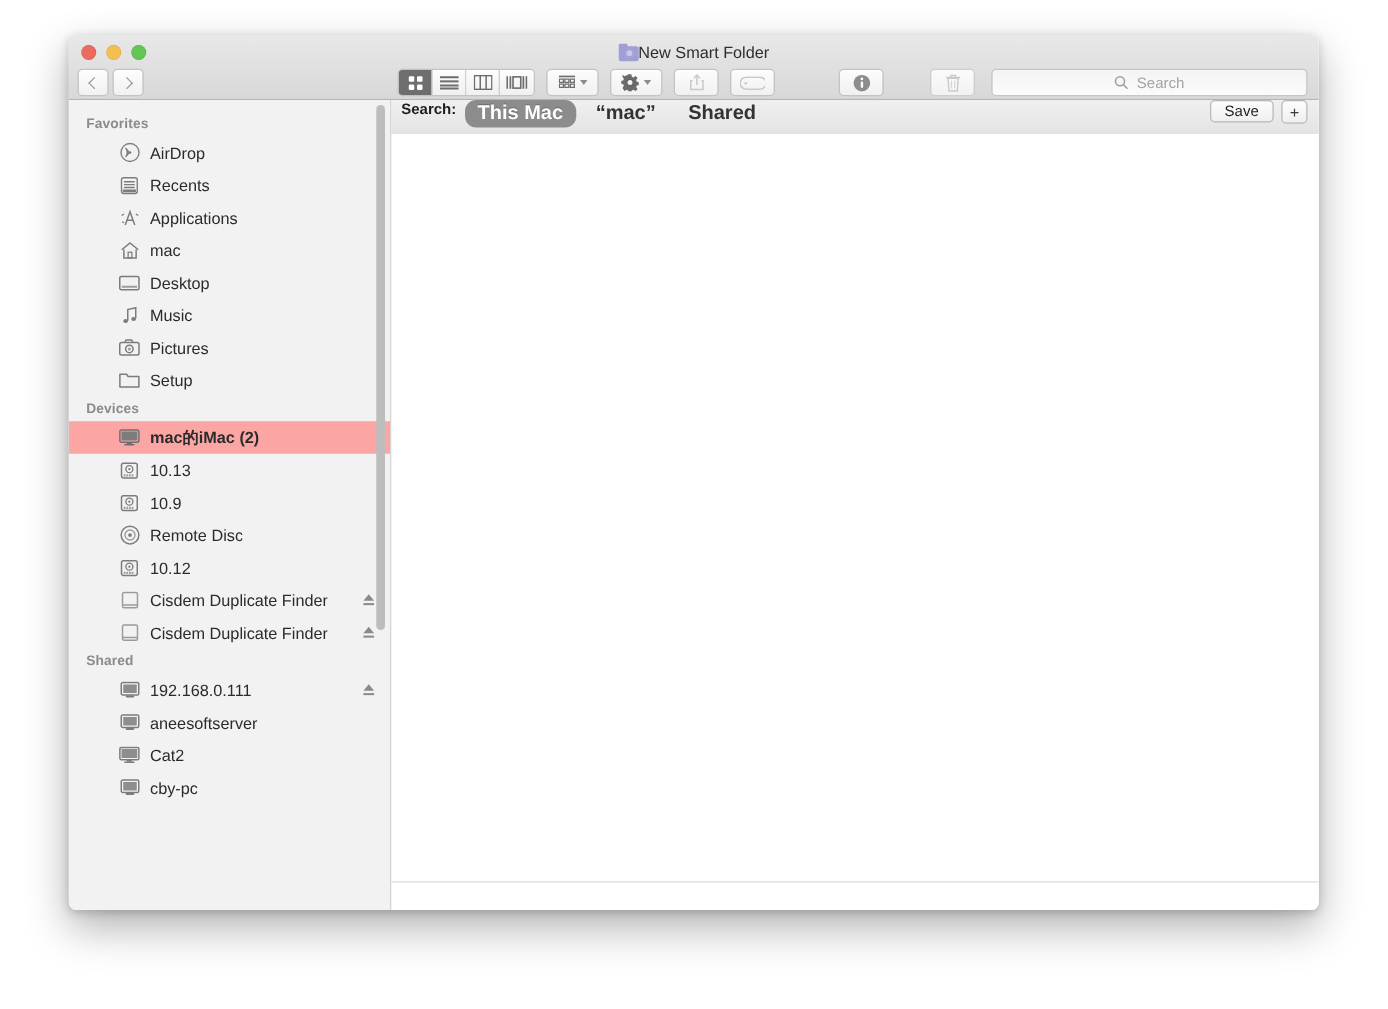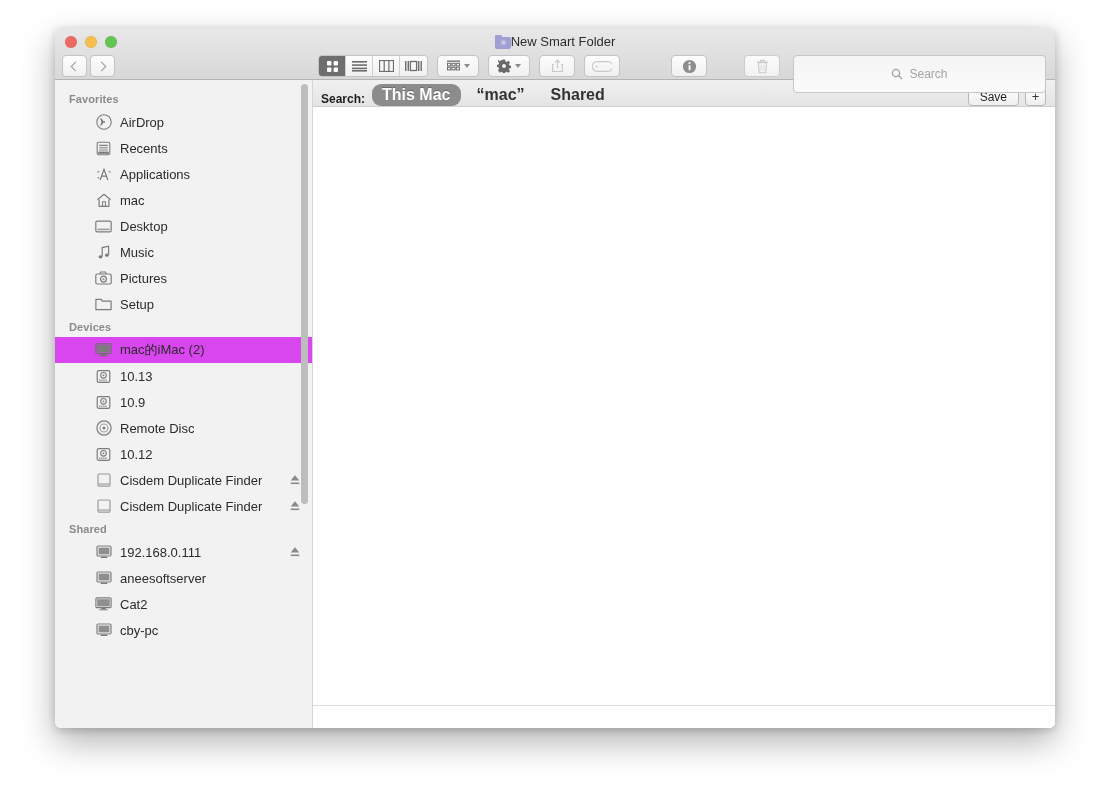--- a/index.html
+++ b/index.html
@@ -81,21 +81,21 @@
     background: linear-gradient(to bottom,#fdfdfd,#f0f0f0);
     display: flex; align-items: center; justify-content: center; gap: 4px;
     padding: 0 6px;
   }
   .tbtn.wide { width: 42px; }
   .tbtn.plain { width: 36px; }
   .tbtn.disabled { color: #c2c2c2; }
   .caret { width: 0; height: 0; border-left: 3.5px solid transparent; border-right: 3.5px solid transparent; border-top: 4px solid #8d8d8d; }
 
   .searchfield {
-    position: absolute; right: 9px; top: 27px; width: 253px; height: 38px;
+    position: absolute; right: 9px; top: 27px; width: 253px; height: 22px;
     border-radius: 4px; border: 1px solid #c6c6c6;
     background: linear-gradient(to bottom,#f4f4f4,#fbfbfb);
     display: flex; align-items: center; justify-content: center; gap: 6px;
     font-size: 12px; color: #a3a3a3;
   }
   .trashbtn { position: absolute; right: 275px; top: 27px; width: 36px; height: 22px;
     border-radius: 4px; border: 1px solid #cdcdcd; background: linear-gradient(to bottom,#fbfbfb,#f2f2f2);
     display: flex; align-items: center; justify-content: center; }
   .infobtn { position: absolute; right: 348px; top: 27px; width: 36px; height: 22px;
     border-radius: 4px; border: 1px solid #c3c3c3; background: linear-gradient(to bottom,#fdfdfd,#f0f0f0);
@@ -114,38 +114,38 @@
   }
   .sb-header {
     font-size: 11px; color: #8b8b8b; font-weight: bold;
     padding: 4px 0 4px 14px; letter-spacing: .1px;
   }
   .sb-item {
     display: flex; align-items: center; height: 26px;
     padding-left: 40px; padding-right: 10px; font-size: 13px; color: #2b2b2b;
     position: relative;
   }
-  .sb-item.selected { background: #d946ef; }
+  .sb-item.selected { background: #fca5a5; font-weight: bold; }
   .sb-icon { width: 17px; height: 17px; margin-right: 8px; flex: 0 0 17px;
     display: flex; align-items: center; justify-content: center; color: #7c7c7c; }
   .sb-label { white-space: nowrap; overflow: hidden; text-overflow: ellipsis; }
   .eject { position: absolute; right: 12px; top: 50%; transform: translateY(-50%);
     width: 10px; height: 11px; color: #8a8a8a; }
 
   .sb-scroll {
     position: absolute; right: 4px; top: 4px;
     width: 7px; height: 420px; border-radius: 4px; background: #bdbdbd;
   }
 
   
   .content { flex: 1; display: flex; flex-direction: column; background: #fff; }
   .searchbar {
     height: 27px; background: linear-gradient(to bottom,#f0f0f0,#e4e4e4);
     border-bottom: 1px solid #cfcfcf;
-    display: flex; align-items: flex-end; padding: 0 9px 0 8px;
+    display: flex; align-items: flex-start; padding: 0 9px 0 8px;
     font-size: 12px; color: #1e1e1e;
   }
   .sb-lbl { font-weight: bold; margin-right: 7px; }
   .scope {
     font-weight: bold; padding: 2px 10px; border-radius: 9px; margin-right: 6px;
     color: #333; font-size: 16px;
   }
   .scope.active { background: #8c8c8c; color: #fff; text-shadow: 0 -1px 0 rgba(0,0,0,.25); }
   .spacer { flex: 1; }
   .savebtn {

